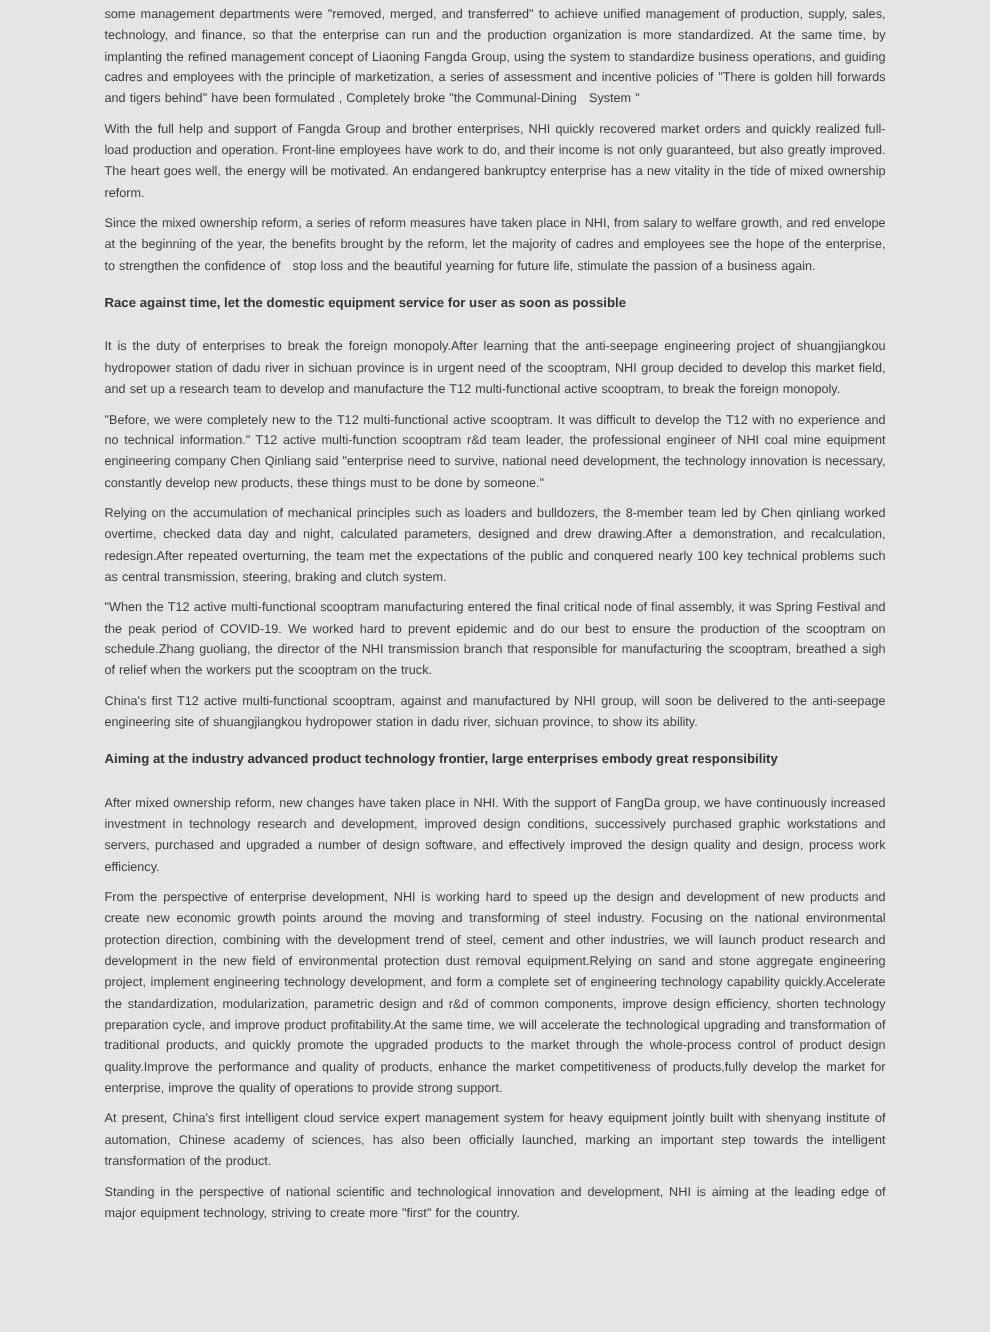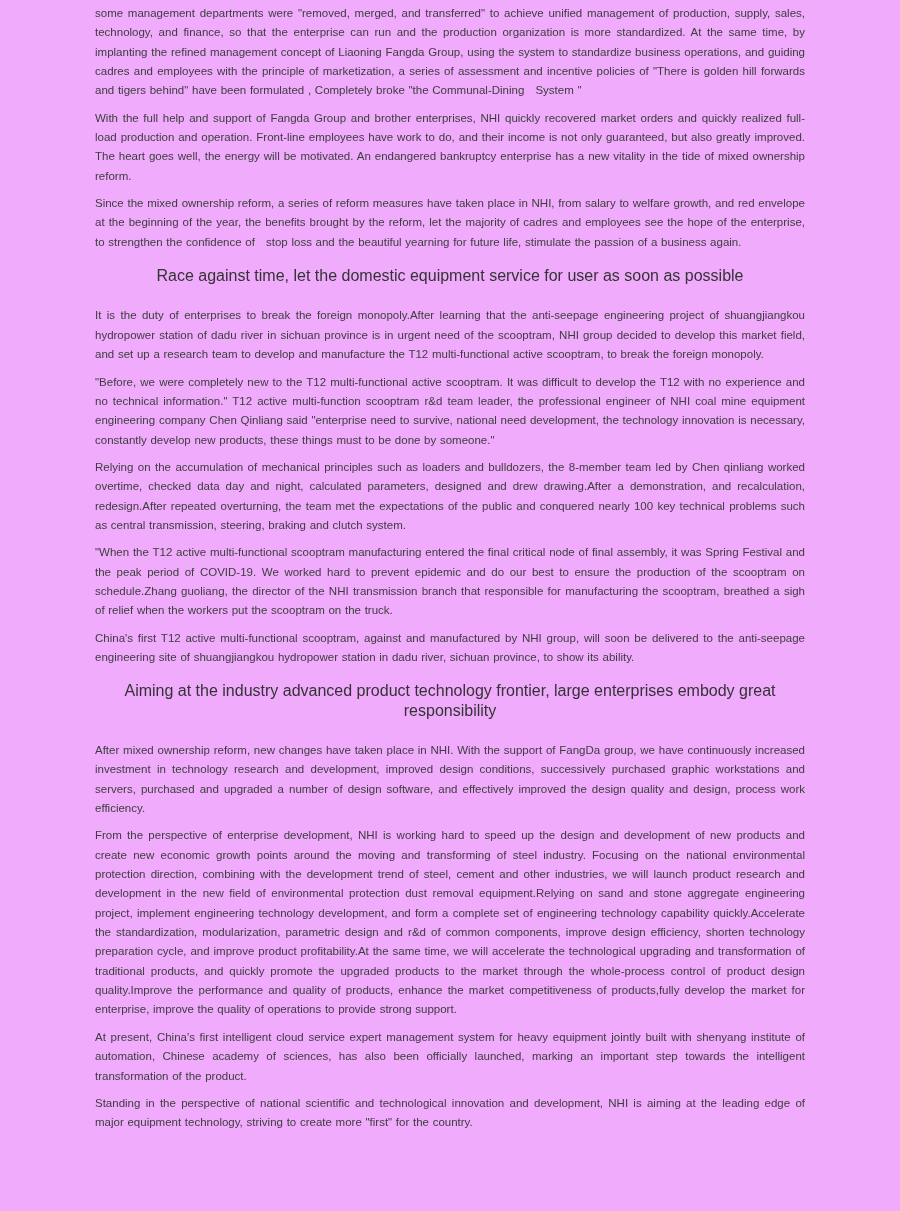--- a/index.html
+++ b/index.html
@@ -11,37 +11,37 @@
     width: 900px;
     height: 1211px;
     overflow: hidden;
     font-family: "Liberation Sans", sans-serif;
   }
   .page {
     box-sizing: border-box;
     width: 900px;
     min-height: 1211px;
     padding: 4px 95px 0 95px;
-    background: #f0abfc;
+    background: #e5e5e5;
   }
   .para {
     margin: 0 0 8px 0;
     font-size: 11.5px;
     line-height: 19.35px;
     text-align: justify;
     color: #3d3d3d;
     word-spacing: 0.5px;
   }
   .heading {
     margin: 14px 0 21px 0;
-    font-size: 16px;
-    font-weight: normal;
+    font-size: 12px;
+    font-weight: bold;
     line-height: 19.35px;
     color: #333333;
-    text-align: center;
+    text-align: left;
   }
 </style>
 </head>
 <body>
 
 <main class="page">
   <p class="para">some management departments were "removed, merged, and transferred" to achieve unified management of production, supply, sales, technology, and finance, so that the enterprise can run and the production organization is more standardized. At the same time, by implanting the refined management concept of Liaoning Fangda Group, using the system to standardize business operations, and guiding cadres and employees with the principle of marketization, a series of assessment and incentive policies of "There is golden hill forwards and tigers behind" have been formulated , Completely broke "the Communal-Dining &nbsp; System "</p>
   <p class="para">With the full help and support of Fangda Group and brother enterprises, NHI quickly recovered market orders and quickly realized full-load production and operation. Front-line employees have work to do, and their income is not only guaranteed, but also greatly improved. The heart goes well, the energy will be motivated. An endangered bankruptcy enterprise has a new vitality in the tide of mixed ownership reform.</p>
   <p class="para">Since the mixed ownership reform, a series of reform measures have taken place in NHI, from salary to welfare growth, and red envelope at the beginning of the year, the benefits brought by the reform, let the majority of cadres and employees see the hope of the enterprise, to strengthen the confidence of &nbsp; stop loss and the beautiful yearning for future life, stimulate the passion of a business again.</p>
   <h2 class="heading">Race against time, let the domestic equipment service for user as soon as possible</h2>

